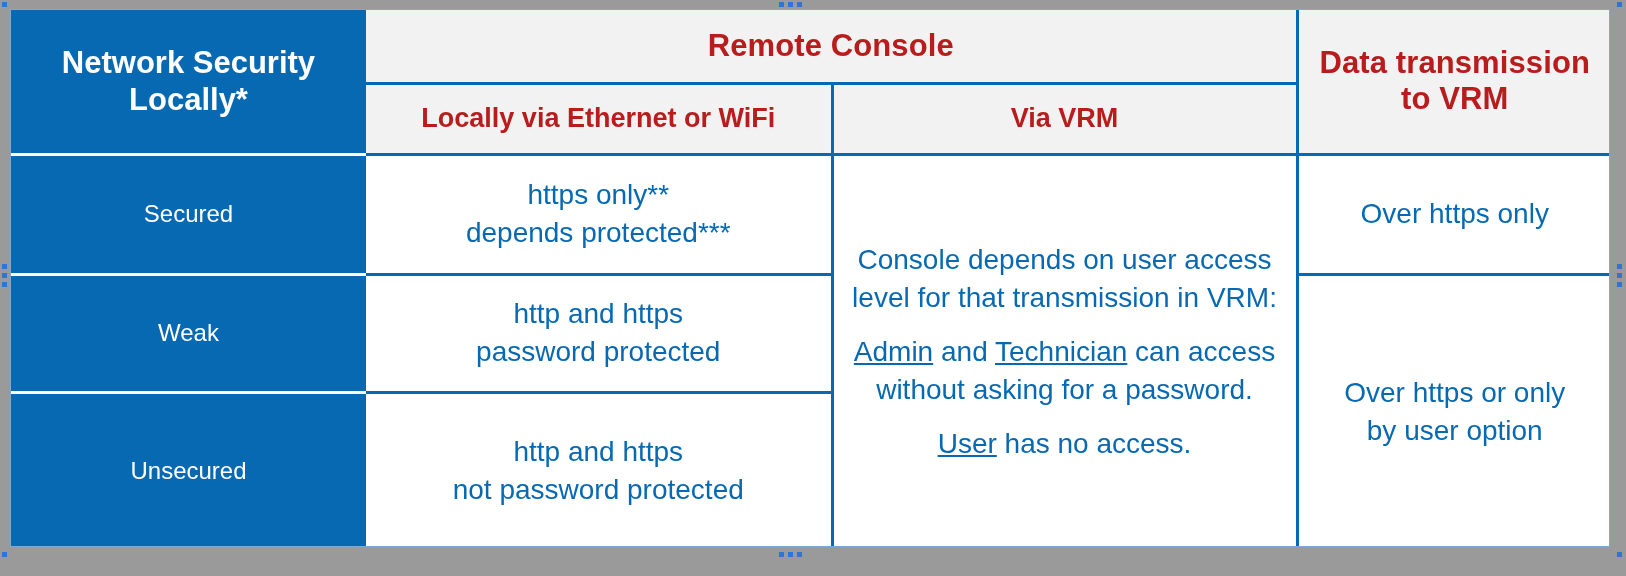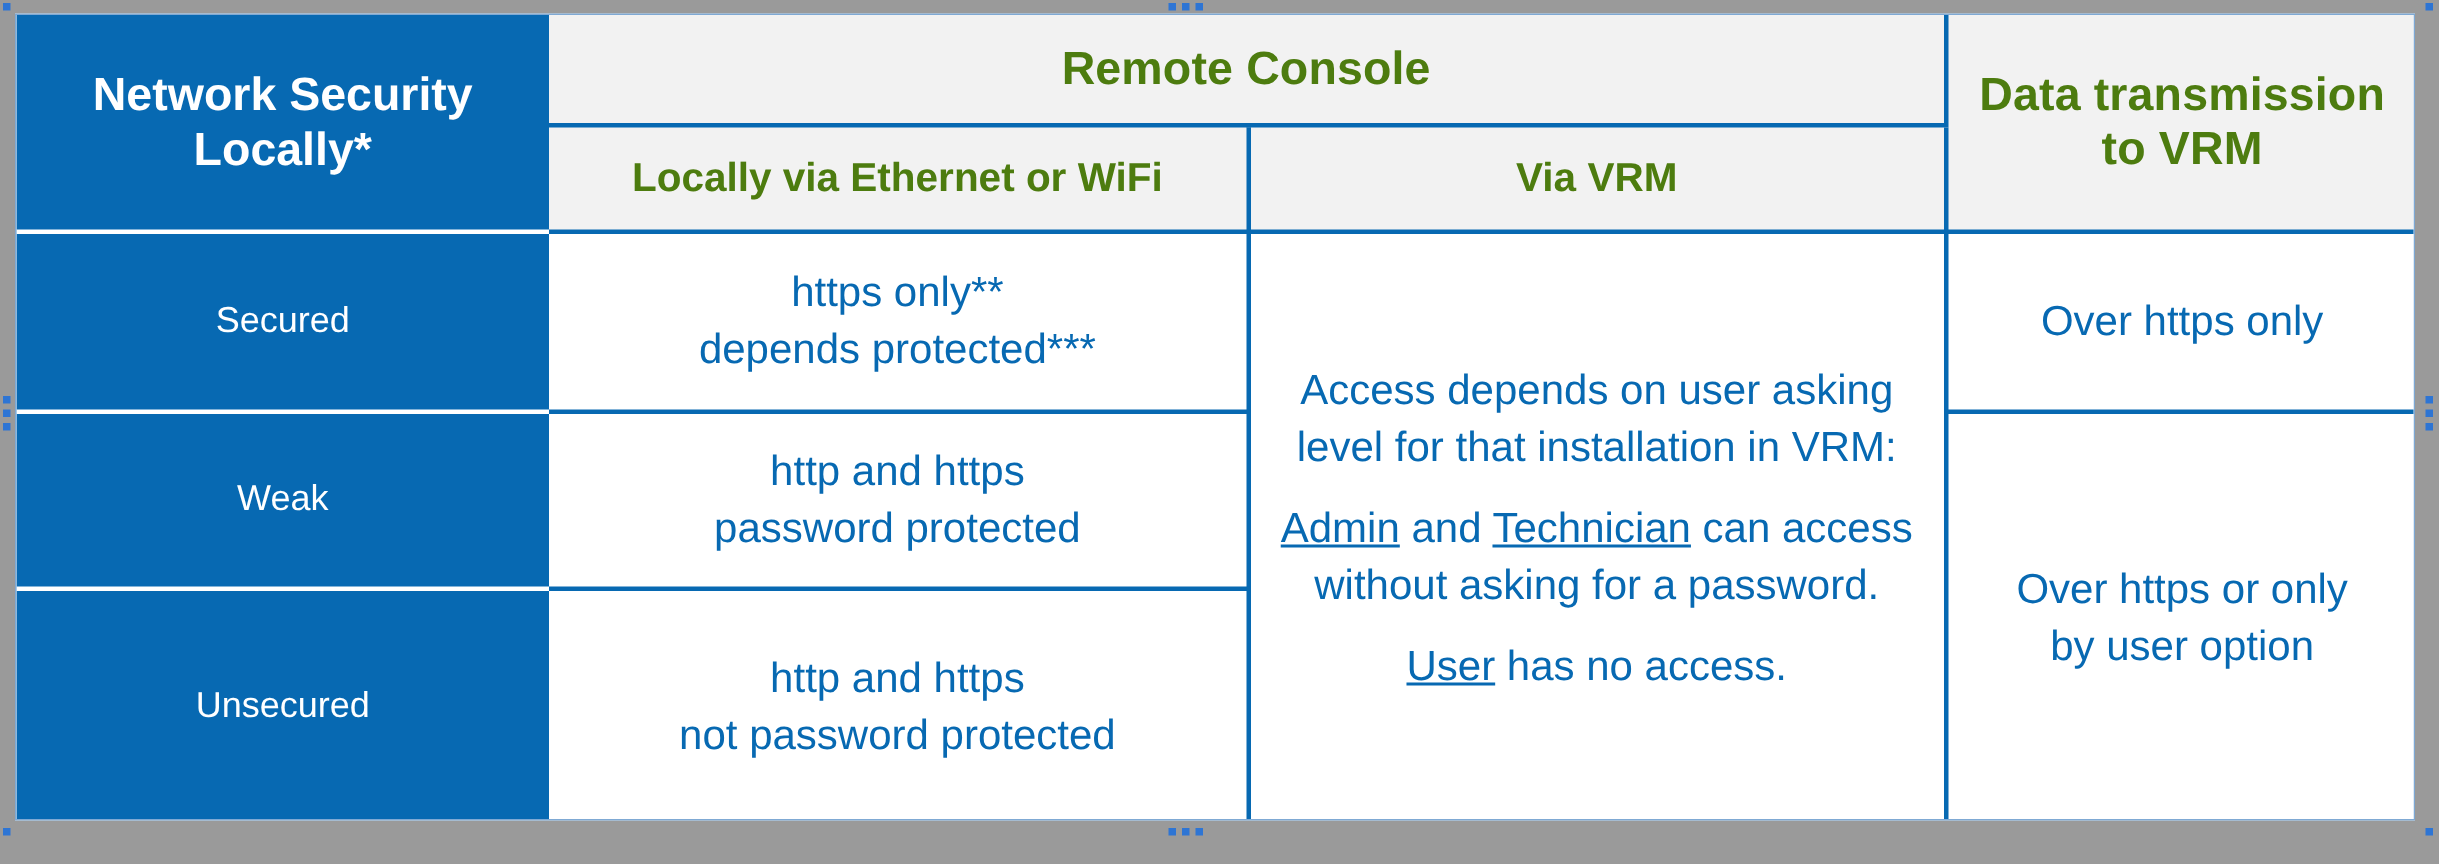--- a/index.html
+++ b/index.html
@@ -31,21 +31,21 @@
   .c1{width:355px;}
   .c2{width:466px;}
   .c3{width:465px;}
   .c4{width:314px;}
 
   
   .blue{background:#0769b2;color:#ffffff;border-top:3px solid #ffffff;
         border-bottom:3px solid #ffffff;}
   .blue.first{border-top:none;}
   .blue.last{border-bottom:none;}
-  .grayhdr{background:#f2f2f2;color:#4d7c0f;}
+  .grayhdr{background:#f2f2f2;color:#b91c1c;}
   .white{background:#ffffff;color:#0769b2;}
 
   .bd-b{border-bottom:3px solid #0769b2;}
   .bd-r{border-right:3px solid #0769b2;}
   .bd-l{border-left:3px solid #0769b2;}
 
   .hdr-title{font-weight:bold;font-size:31px;line-height:1.18;
              letter-spacing:.1px;}
   .hdr-sub{font-weight:bold;font-size:27px;line-height:1.18;}
   .profile{font-weight:bold;font-size:31px;line-height:1.2;}
@@ -124,22 +124,22 @@
         <tr style="height:120px;">
           <td class="blue rowlabel">
             <span>Secured</span>
           </td>
           <td class="white body bd-b bd-r">
             <span>https only**</span><br>
             <span>depends protected***</span>
           </td>
           <td rowspan="3" class="white body">
             <div>
-              <span>Access depends on user asking</span><br>
-              <span>level for that installation in VRM:</span>
+              <span>Console depends on user access</span><br>
+              <span>level for that transmission in VRM:</span>
             </div>
             <span class="blank"></span>
             <div>
               <u>Admin</u><span> and </span><u>Technician</u><span> can access</span><br>
               <span>without asking for a password.</span>
             </div>
             <span class="blank"></span>
             <div>
               <u>User</u><span> has no access.</span>
             </div>

